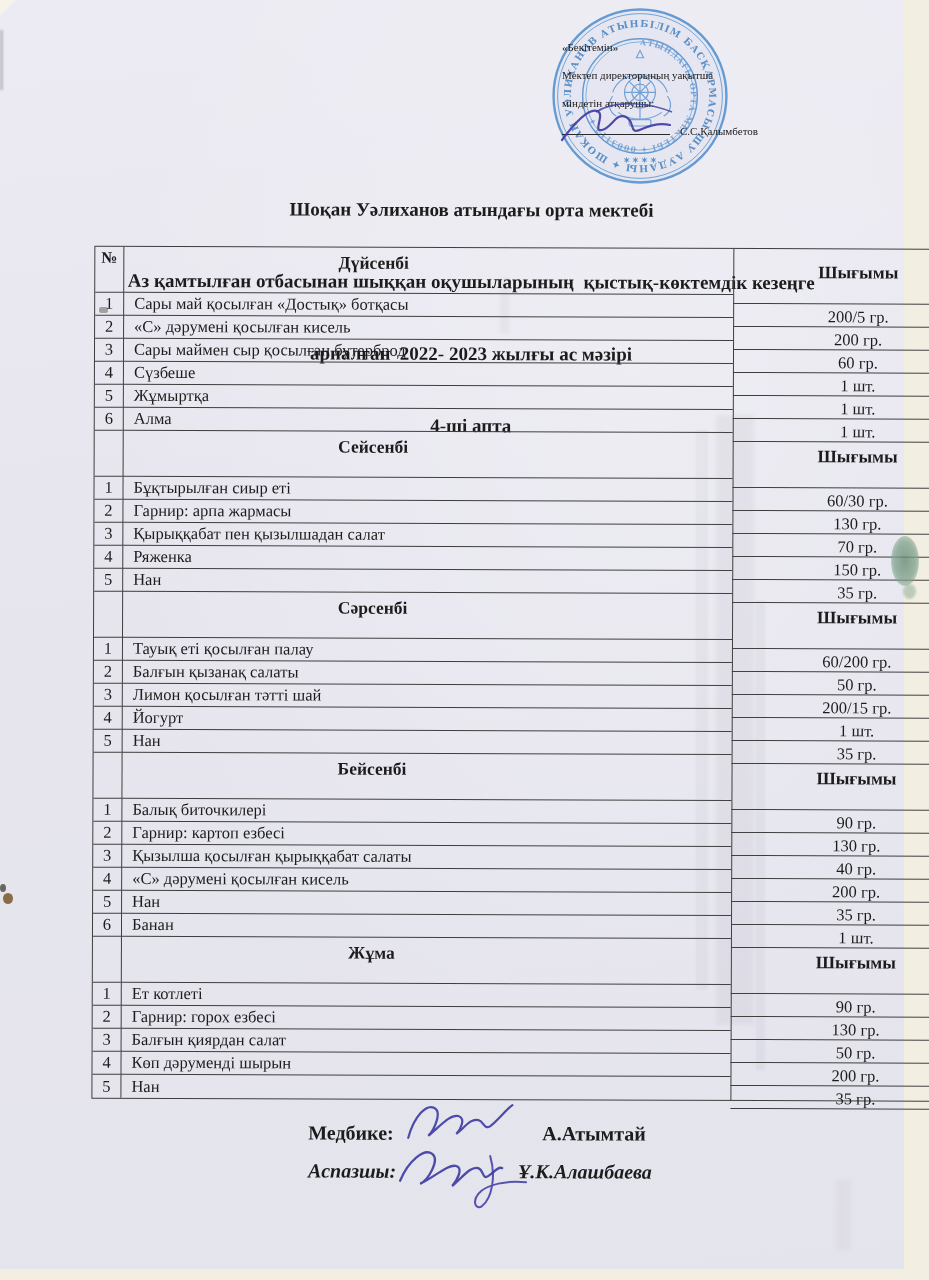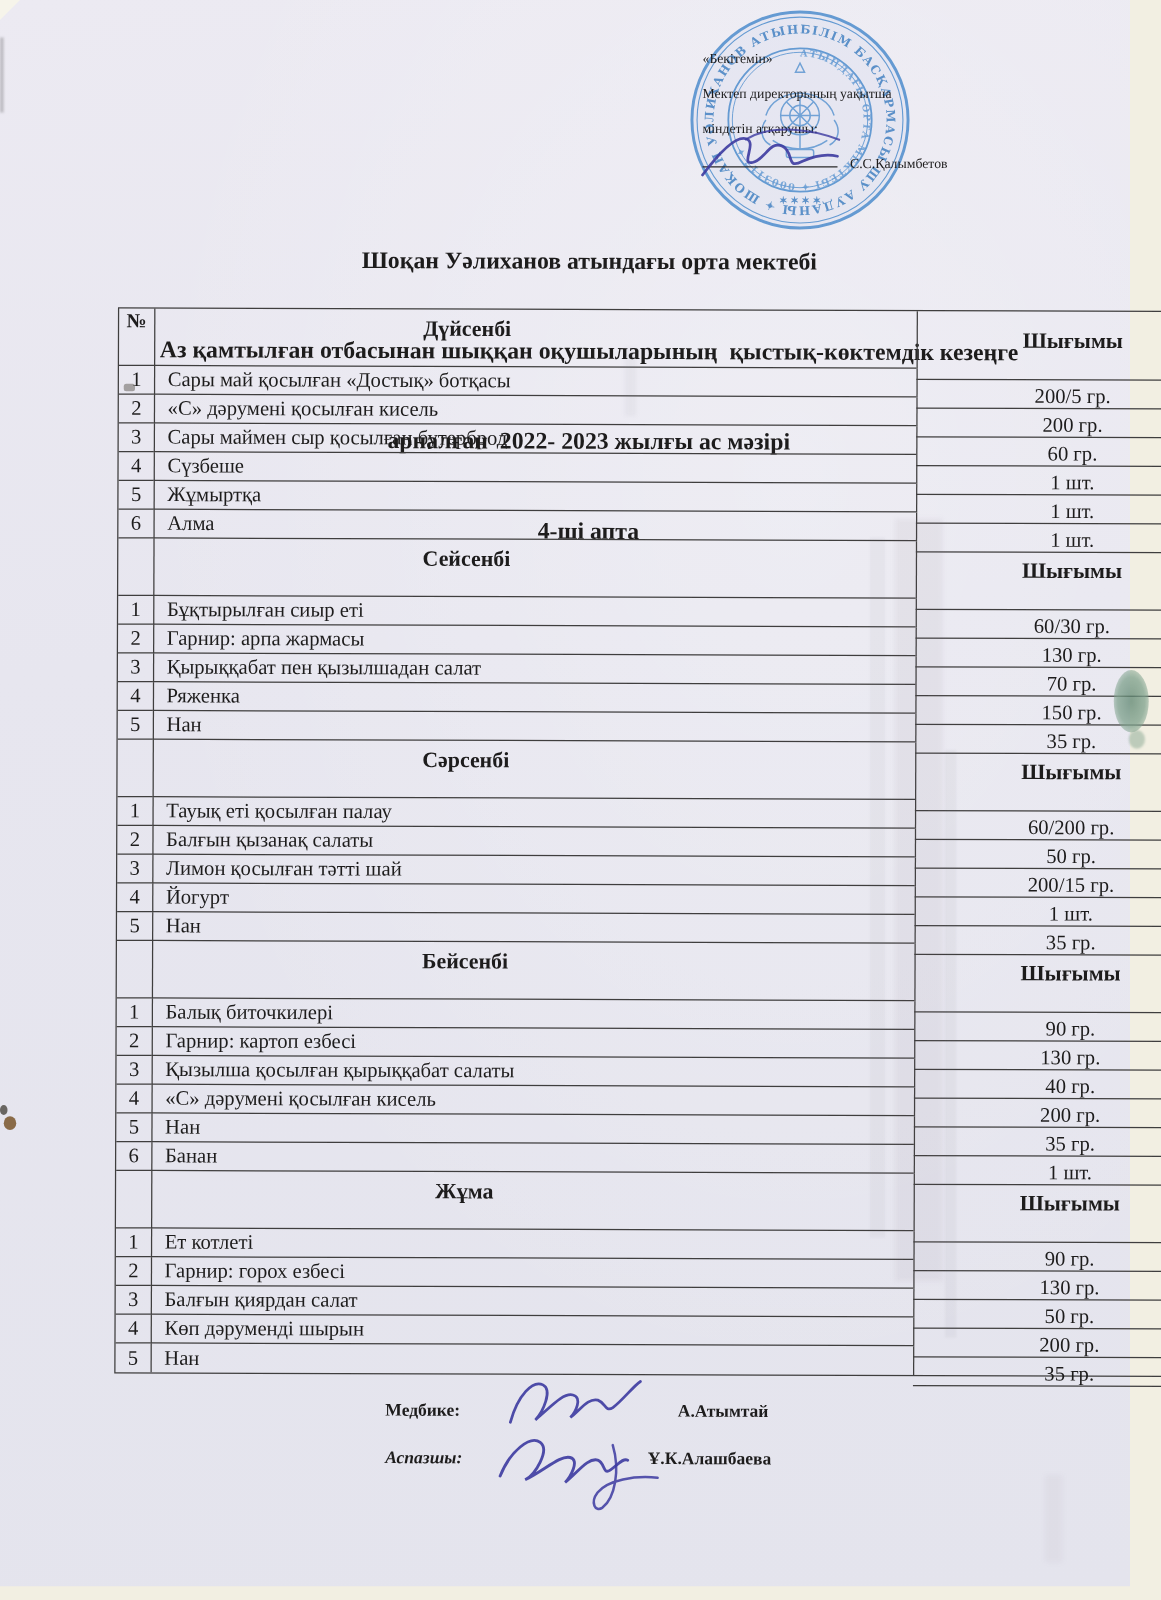--- a/index.html
+++ b/index.html
@@ -36,21 +36,21 @@
   #menu-table tr.hrow{height:46px;}
   #menu-table tr.irow{height:23px;}
   #menu-table .hnum{vertical-align:top;padding-top:2px;font-weight:bold;font-size:16px;}
   #menu-table .day{vertical-align:top;padding-top:5px;text-align:center;padding-right:120px;font-weight:bold;font-size:17.5px;}
   #menu-table .vhead{vertical-align:top;padding-top:13px;font-weight:bold;font-size:17.5px;}
   #menu-table tr:last-child .num,#menu-table tr:last-child .dish{border-bottom:none;}
   .vtext{position:relative;top:10px;}
 
   
   #footer{position:absolute;left:0;top:0;}
-  .froh{position:absolute;font-size:14px;font-weight:bold;}
+  .froh{position:absolute;font-size:20px;font-weight:bold;}
   .fsig{position:absolute;}
 
   
   .art{position:absolute;pointer-events:none;}
   #smudge1{left:696px;top:430px;width:12px;height:560px;background:rgba(105,103,115,.05);filter:blur(1px);}
   #smudge2{left:716px;top:415px;width:38px;height:610px;background:rgba(110,106,118,.07);filter:blur(2px);}
   #smudge3{left:756px;top:600px;width:9px;height:470px;background:rgba(105,103,115,.06);filter:blur(1px);}
   #smudge4{left:500px;top:278px;width:9px;height:55px;background:rgba(110,106,118,.06);filter:blur(1.5px);}
   #smudge5{left:836px;top:1180px;width:14px;height:70px;background:rgba(110,106,118,.05);filter:blur(2px);}
   #stain-green{left:891px;top:536px;width:28px;height:50px;border-radius:50%;
@@ -345,21 +345,21 @@
       <svg class="fsig" style="left:402px;top:1096px;" width="120" height="52" viewBox="0 0 120 52">
         <path d="M8 42 C14 20 26 8 34 12 C42 16 34 34 28 40 C40 30 50 18 58 20 C66 22 60 34 56 38 C64 32 70 22 78 24 C84 26 84 34 90 30 C98 24 106 13 112 9" fill="none" stroke="#3c3aa0" stroke-width="2.2" stroke-linecap="round" opacity=".9"></path>
       </svg>
       <div class="froh" style="left:520px;top:1122px;margin-left:24px;">А.Атымтай</div>
 
       <div class="froh" style="left:310px;top:1160px;font-style:italic;">Аспазшы:</div>
       <svg class="fsig" style="left:392px;top:1136px;" width="160" height="78" viewBox="0 0 160 78">
         <path d="M10 45 C18 25 34 12 42 18 C50 24 38 44 30 48 C46 40 58 28 66 30 C74 32 66 46 62 50 C72 42 80 30 88 32 C94 34 92 44 98 40 C104 36 108 30 112 32" fill="none" stroke="#3c3aa0" stroke-width="2.3" stroke-linecap="round" opacity=".9"></path>
         <path d="M100 20 C106 40 102 62 92 70 C86 74 82 66 88 58 C96 48 118 44 136 46" fill="none" stroke="#3c3aa0" stroke-width="2" stroke-linecap="round" opacity=".85"></path>
       </svg>
-      <div class="froh" style="left:520px;top:1160px;">Ұ.К.Алашбаева</div>
+      <div class="froh" style="left:520px;top:1160px;font-style:italic;">Ұ.К.Алашбаева</div>
     </div>
   </div>
 
   <div class="art" id="smudge1"></div>
   <div class="art" id="smudge2"></div>
   <div class="art" id="smudge3"></div>
   <div class="art" id="smudge4"></div>
   <div class="art" id="smudge5"></div>
   <div class="art" id="stain-green"></div>
   <div class="art" id="stain-green2"></div>

